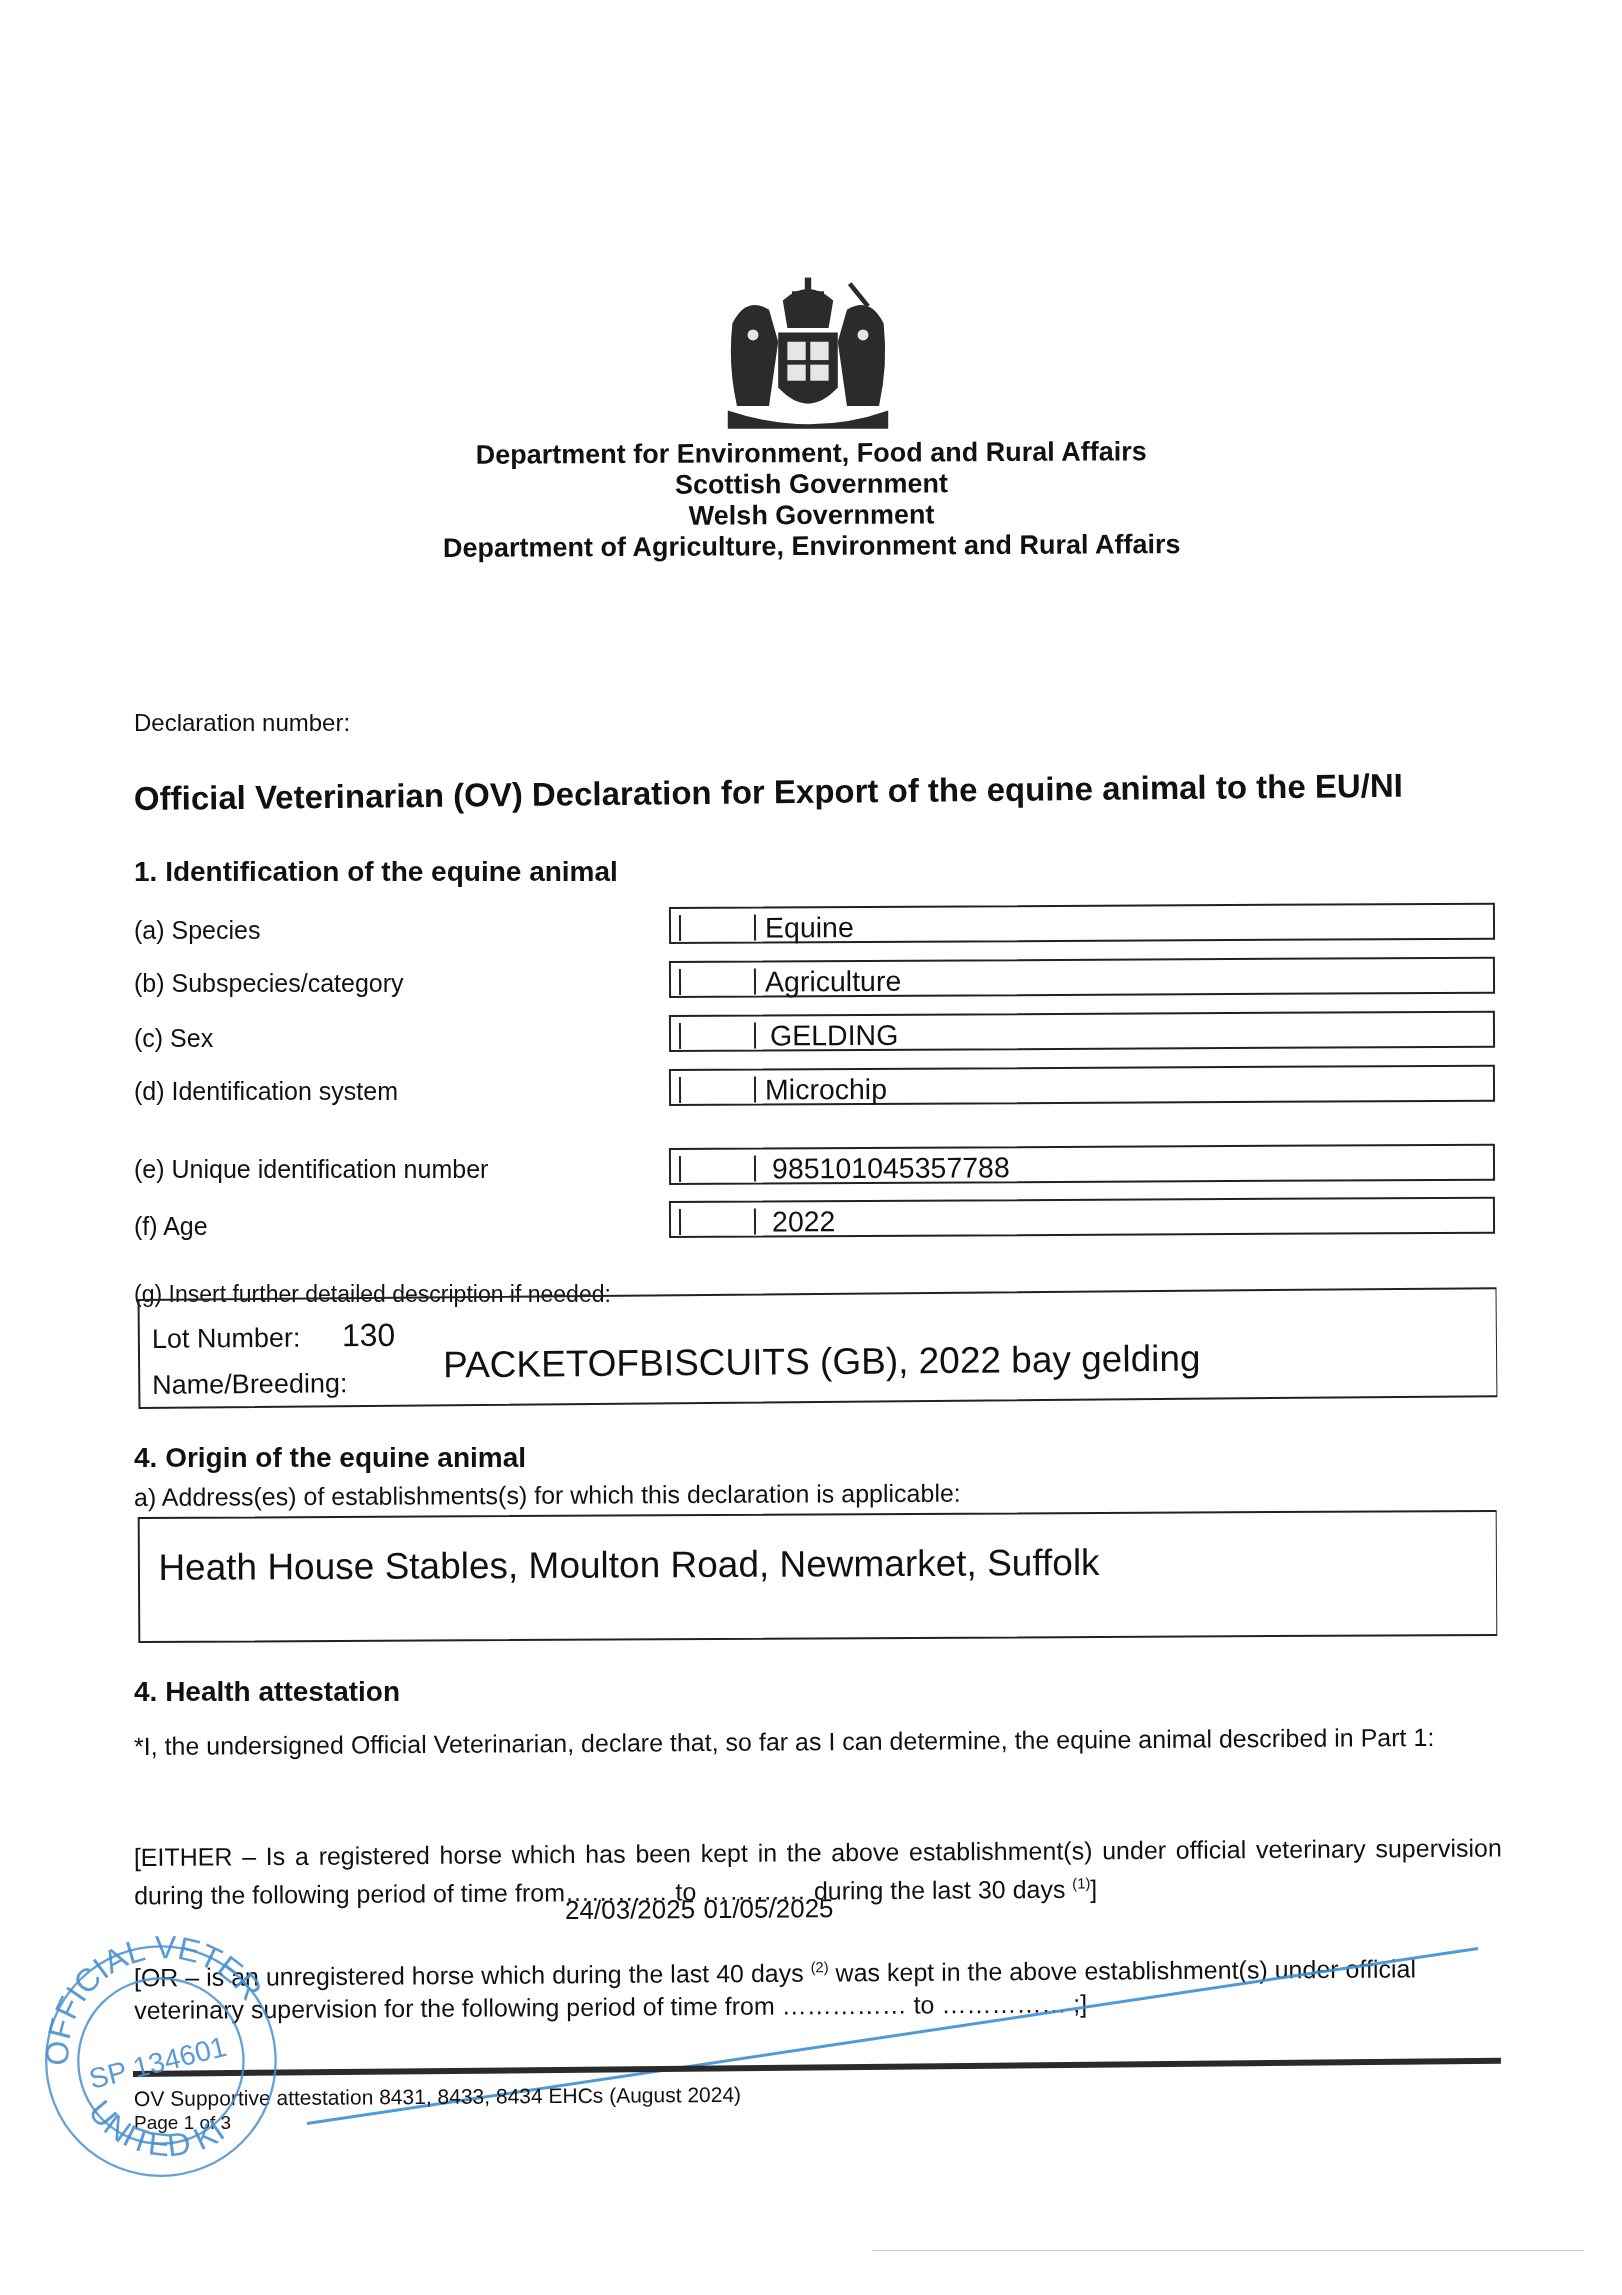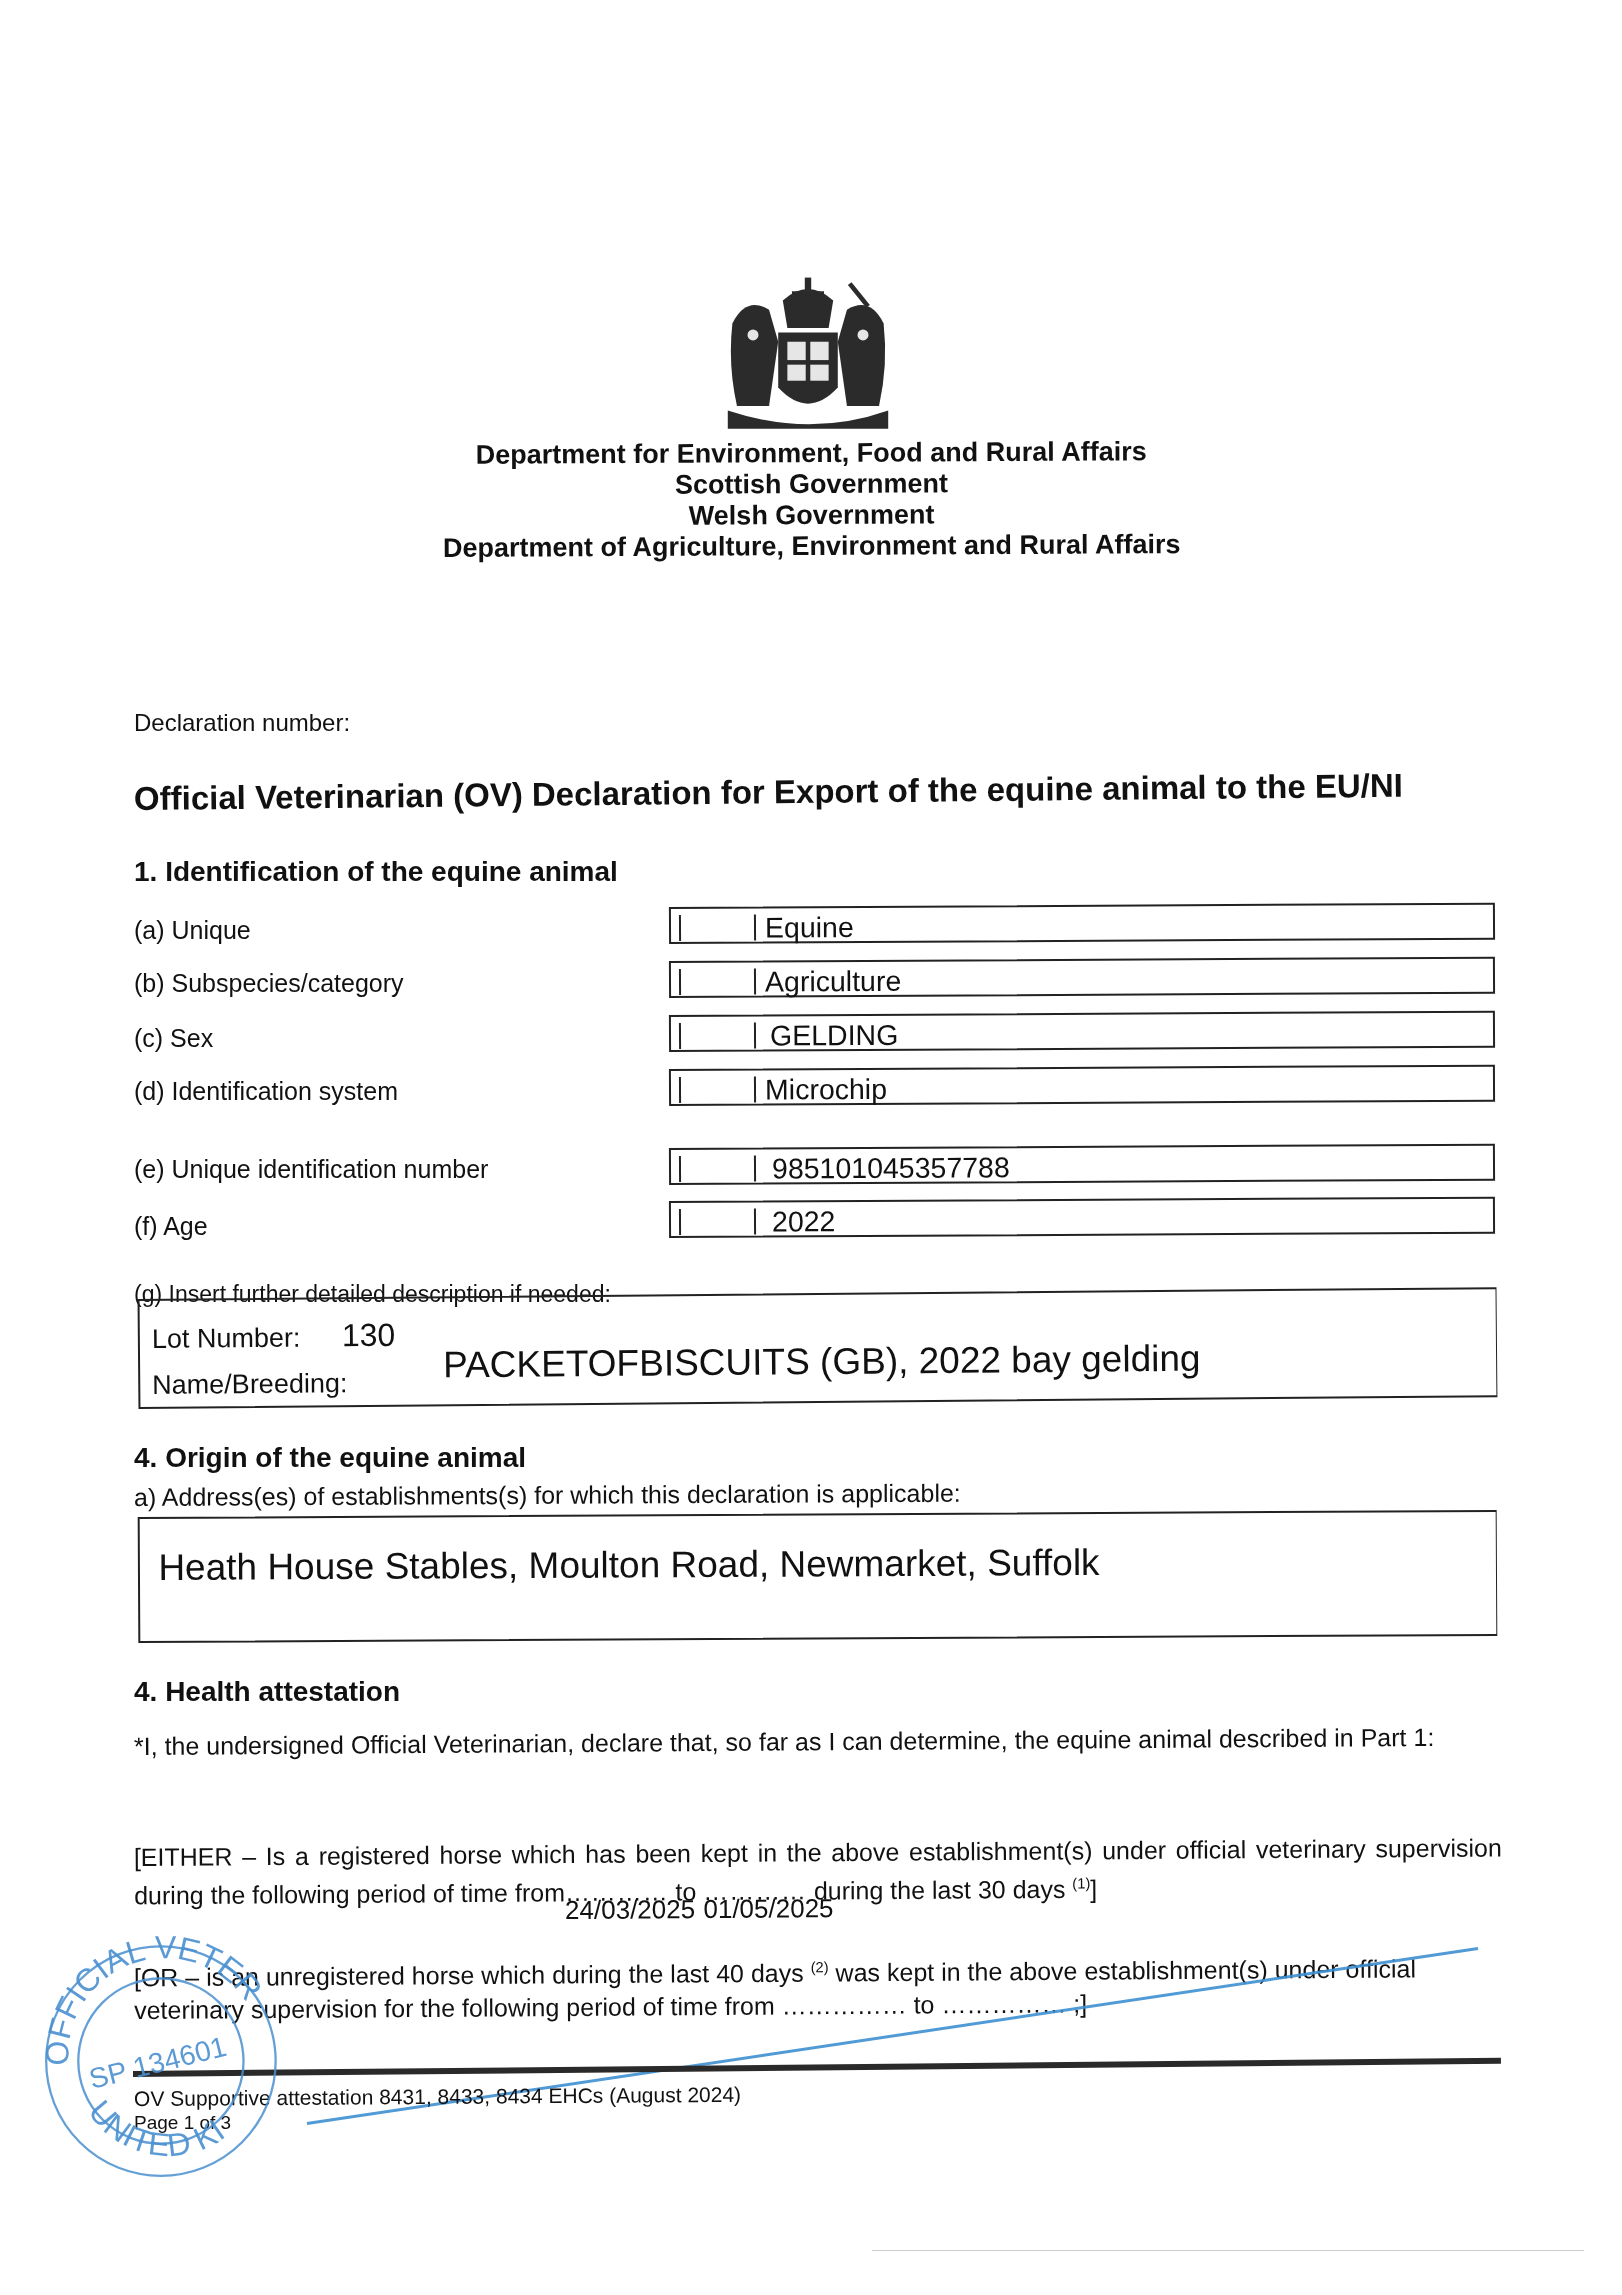--- a/index.html
+++ b/index.html
@@ -89,21 +89,21 @@
   <div>Welsh Government</div>
   <div>Department of Agriculture, Environment and Rural Affairs</div>
 </div>
 
 <div class="abs decl-number">Declaration number:</div>
 
 <div class="abs main-title">Official Veterinarian (OV) Declaration for Export of the equine animal to the EU/NI</div>
 
 <div class="abs sec-title sec1">1. Identification of the equine animal</div>
 
-<div class="abs field-label" style="top:916px">(a) Unique</div>
+<div class="abs field-label" style="top:916px">(a) Species</div>
 <div class="abs field-box" style="top:907px">
   <span class="tick1"></span>
     <span class="tick2"></span>
   <span class="val">Equine</span>
 </div>
 
 <div class="abs field-label" style="top:969px">(b) Subspecies/category</div>
 <div class="abs field-box" style="top:961px">
   <span class="tick1"></span>
     <span class="tick2"></span>

